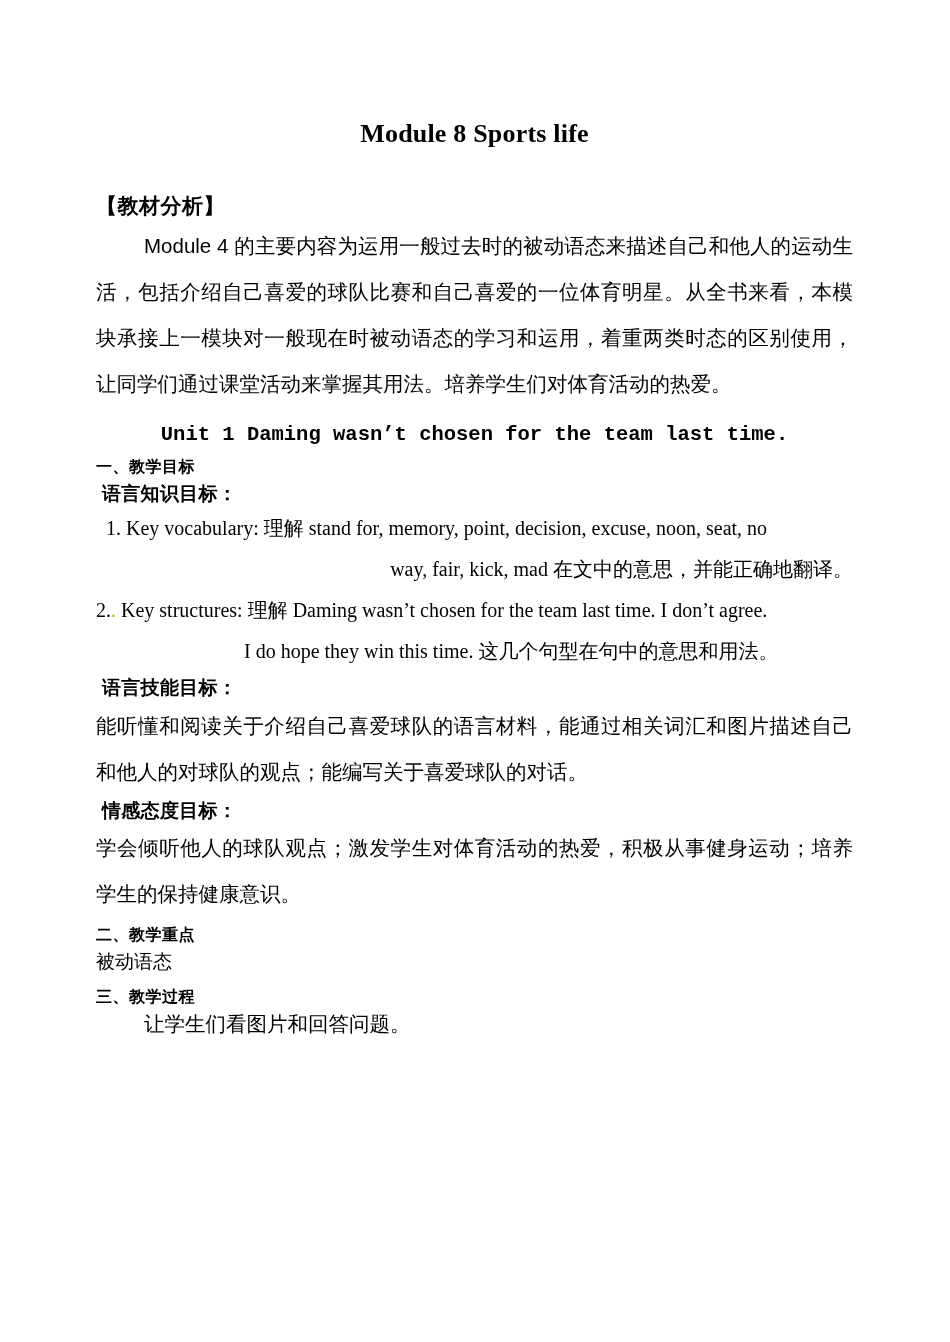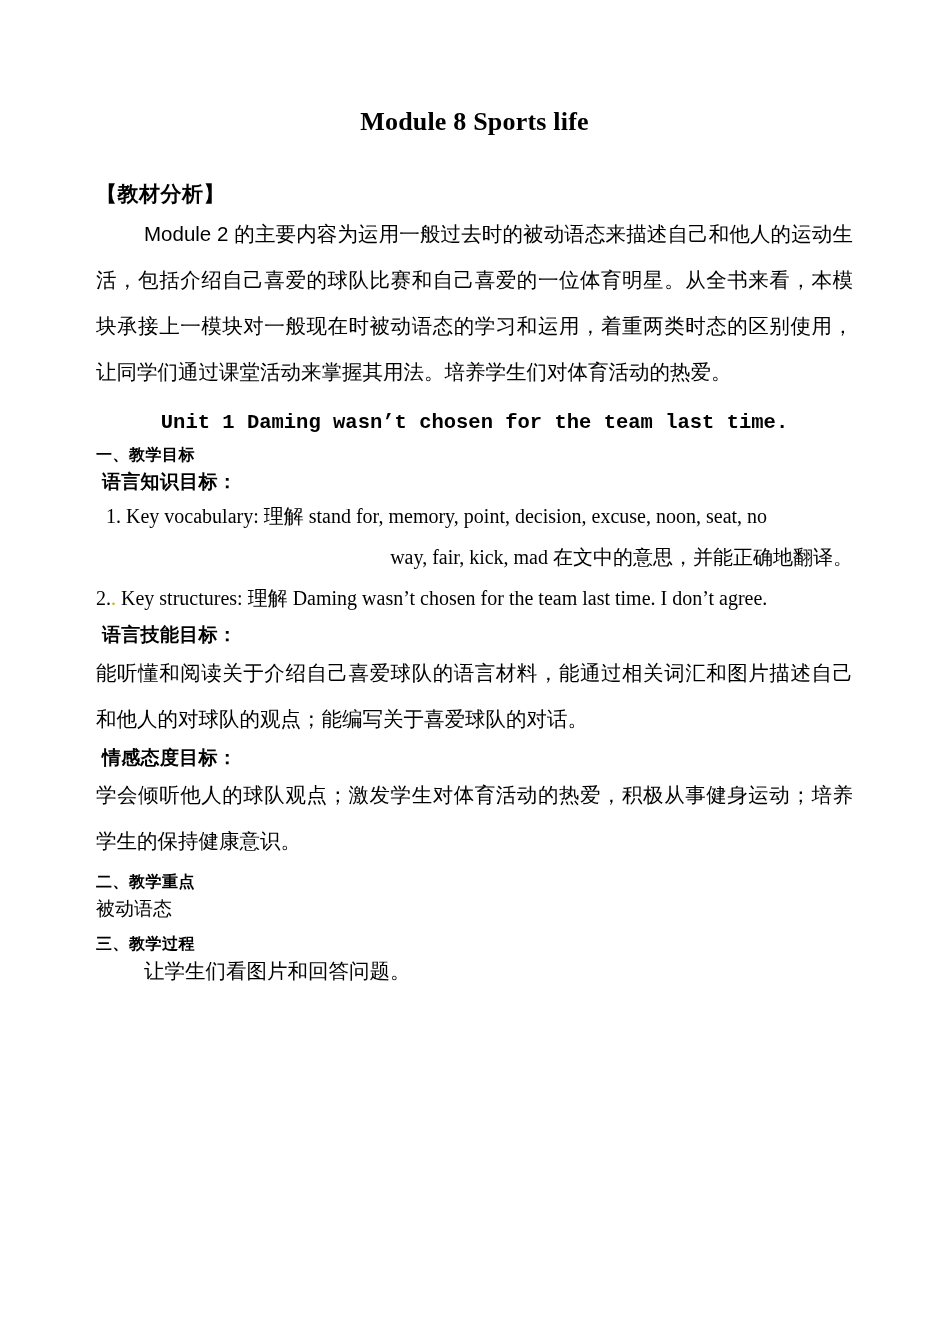--- a/index.html
+++ b/index.html
@@ -13,21 +13,21 @@
     height: 1342px;
     position: relative;
     overflow: hidden;
     color: #000000;
     -webkit-font-smoothing: antialiased;
   }
 
   
   .page {
     position: absolute;
-    left: 0; top: 4px;
+    left: 0; top: 16px;
     width: 950px;
     height: 1228px;
     background: #fff;
     box-sizing: border-box;
   }
   .content {
     position: absolute;
     left: 96px;
     top: 104px;
     width: 757px;
@@ -139,21 +139,21 @@
 </head>
 <body>
 
 <div class="page">
   <div class="content">
 
     <h1 class="doc-title">Module 8 Sports life</h1>
 
     <p class="section-bracket">【教材分析】</p>
 
-    <p class="body-para indent2">Module 2 的主要内容为运用一般过去时的被动语态来描述自己和他人的运动生活，包括介绍自己喜爱的球队比赛和自己喜爱的一位体育明星。从全书来看，本模块承接上一模块对一般现在时被动语态的学习和运用，着重两类时态的区别使用，让同学们通过课堂活动来掌握其用法。培养学生们对体育活动的热爱。</p>
+    <p class="body-para indent2">Module 4 的主要内容为运用一般过去时的被动语态来描述自己和他人的运动生活，包括介绍自己喜爱的球队比赛和自己喜爱的一位体育明星。从全书来看，本模块承接上一模块对一般现在时被动语态的学习和运用，着重两类时态的区别使用，让同学们通过课堂活动来掌握其用法。培养学生们对体育活动的热爱。</p>
 
     <div class="sp-6"></div>
 
     <p class="unit-title">Unit 1 Daming wasn’t chosen for the team last time.</p>
 
     <p class="head-num">一、教学目标</p>
 
     <p class="head-sub">语言知识目标：</p>
 
     <p class="goal-line first">
@@ -168,20 +168,24 @@
       <span class="cjk">在文中的意思，并能正确地翻译。</span>
     </p>
 
     <p class="goal-line">
       <span>2.</span><span class="hl-dot">.</span>
       <span>Key structures:</span>
       <span class="cjk">理解</span>
       <span>Daming wasn’t chosen for the team last time.  I don’t agree.</span>
     </p>
 
+    <p class="goal-line cont2">
+      <span>I do hope they win this time.</span>
+      <span class="cjk">这几个句型在句中的意思和用法。</span>
+    </p>
 
     <p class="head-sub">语言技能目标：</p>
 
     <p class="body-para">能听懂和阅读关于介绍自己喜爱球队的语言材料，能通过相关词汇和图片描述自己和他人的对球队的观点；能编写关于喜爱球队的对话。</p>
 
     <p class="head-sub">情感态度目标：</p>
 
     <p class="body-para">学会倾听他人的球队观点；激发学生对体育活动的热爱，积极从事健身运动；培养学生的保持健康意识。</p>
 
     <p class="head-num">二、教学重点</p>

